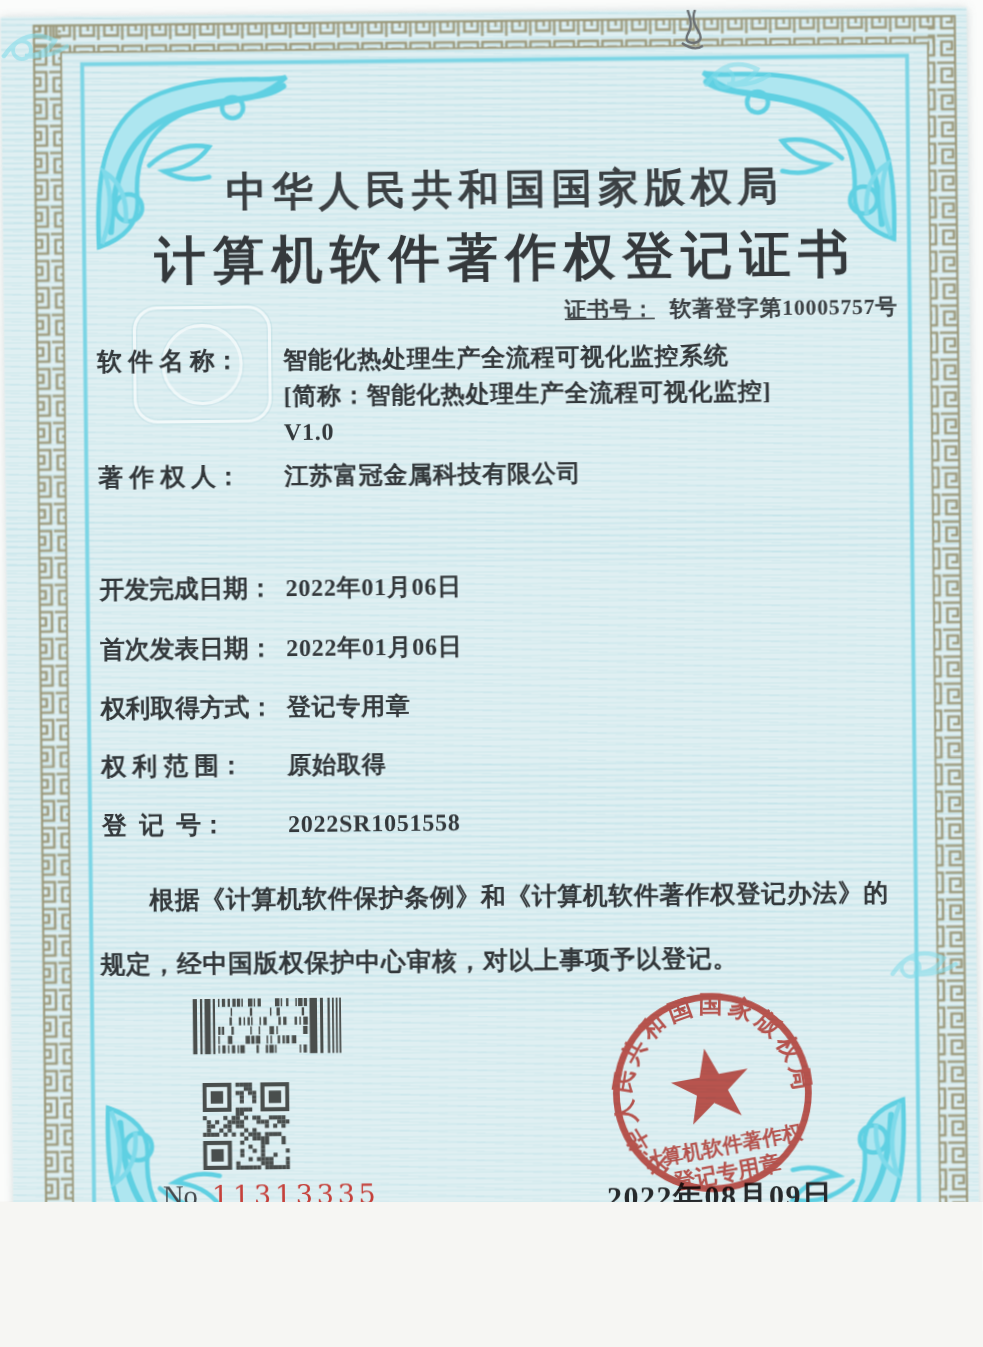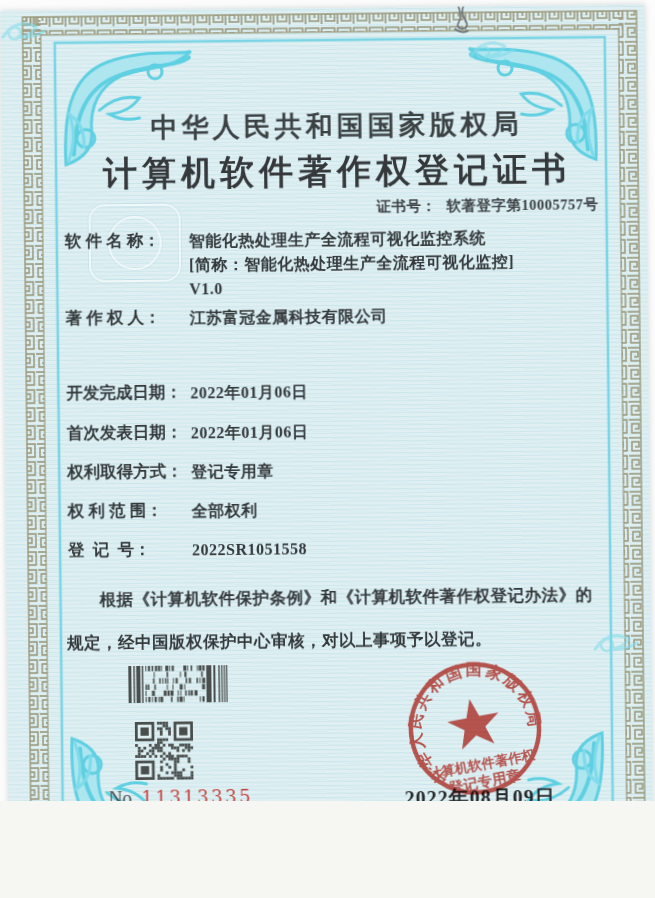--- a/index.html
+++ b/index.html
@@ -30,21 +30,21 @@
     font-size:27px;font-weight:bold;letter-spacing:4px;color:#3c4144;
   }
   .main-title{
     position:absolute;left:48px;top:141px;width:574px;text-align:center;
     font-size:34px;font-weight:bold;letter-spacing:5px;color:#35393c;
   }
   .cert-no-line{
     position:absolute;right:48px;top:190px;width:420px;text-align:right;
     font-size:14.5px;font-weight:bold;color:#3c4144;letter-spacing:.5px;
   }
-  .cert-no-line .lbl{margin-right:10px;}
+  .cert-no-line .lbl{margin-right:10px;text-decoration:underline;}
 
   .row{position:absolute;left:62px;width:552px;display:flex;align-items:flex-start;}
   .row .lbl{
     flex:0 0 124px;font-size:16.5px;font-weight:bold;white-space:pre;color:#33383b;
   }
   .row .val{font-size:16px;font-weight:bold;line-height:24px;color:#33383b;letter-spacing:.5px;}
 
   .statement{
     position:absolute;left:60px;top:568px;width:554px;
     font-size:16.5px;font-weight:bold;line-height:43px;color:#33383b;letter-spacing:.5px;
@@ -157,21 +157,21 @@
       <div class="row" style="top:412px">
         <span class="lbl">首次发表日期：</span>
         <div class="val">2022年01月06日</div>
       </div>
       <div class="row" style="top:451px">
         <span class="lbl">权利取得方式：</span>
         <div class="val">登记专用章</div>
       </div>
       <div class="row" style="top:490px">
         <span class="lbl">权 利 范 围：</span>
-        <div class="val">全部权利</div>
+        <div class="val">原始取得</div>
       </div>
       <div class="row" style="top:529px">
         <span class="lbl">登  记  号：</span>
         <div class="val">2022SR1051558</div>
       </div>
 
       <div class="statement">
         <div class="l1">根据《计算机软件保护条例》和《计算机软件著作权登记办法》的</div>
         <div class="l2">规定，经中国版权保护中心审核，对以上事项予以登记。</div>
       </div>

